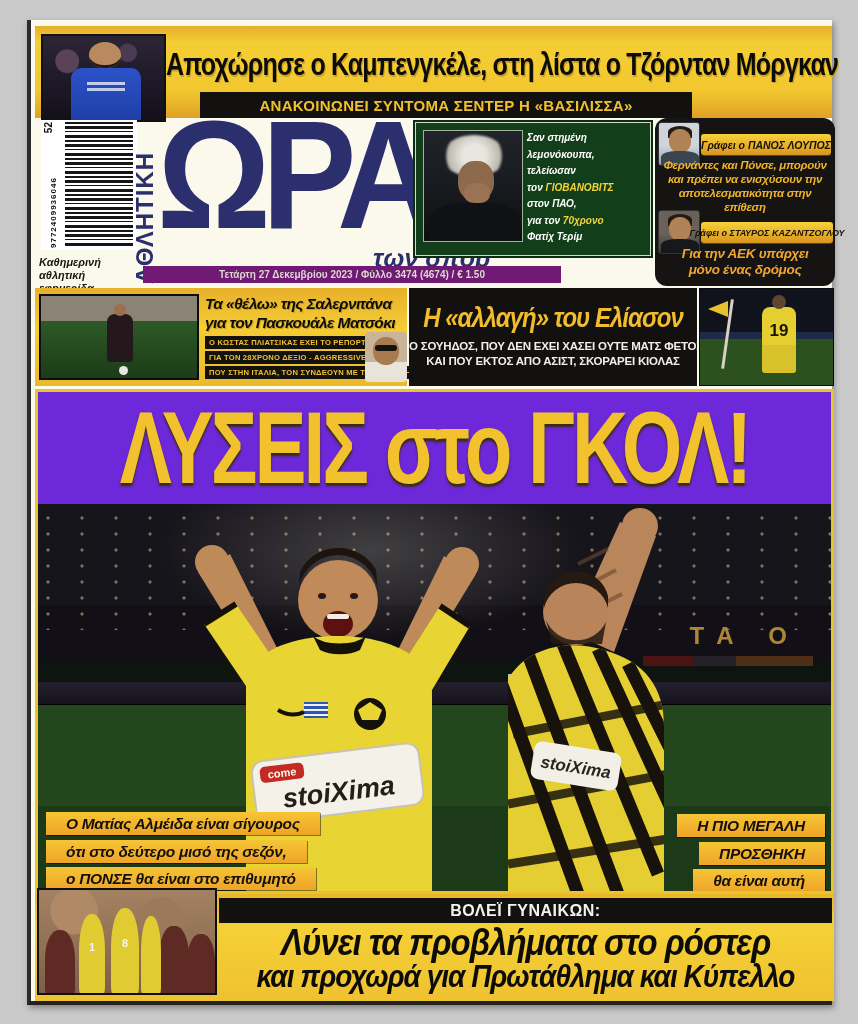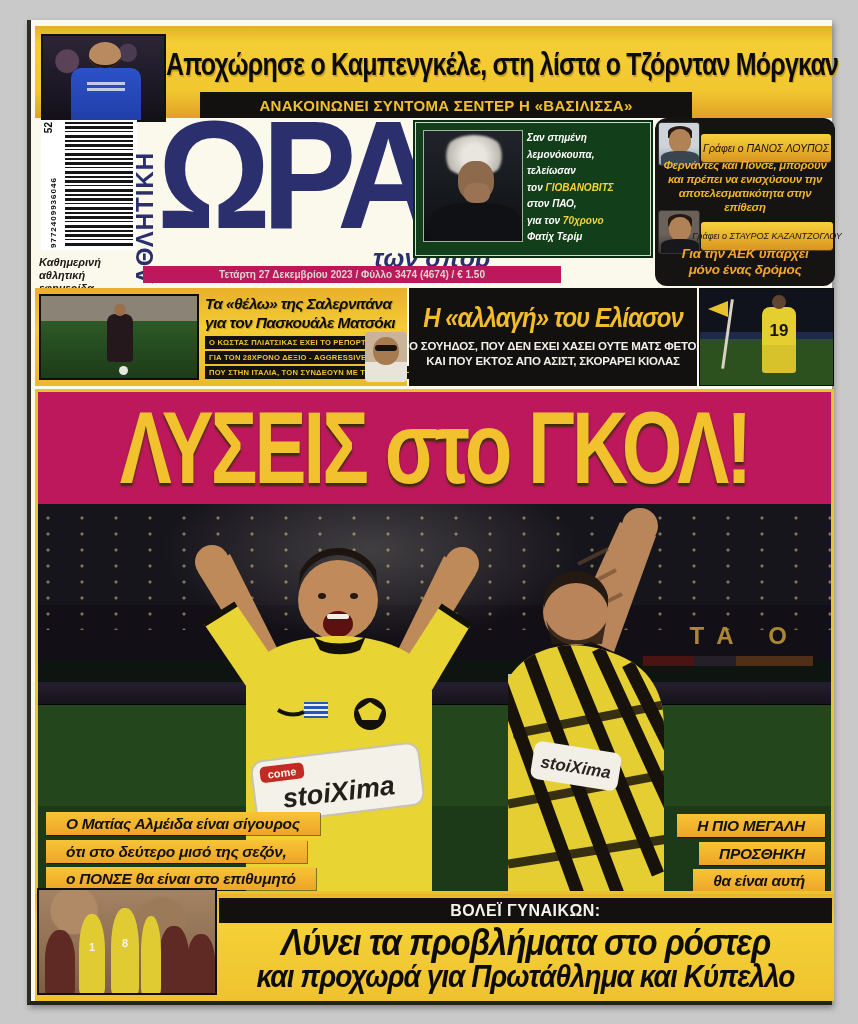--- a/index.html
+++ b/index.html
@@ -37,21 +37,21 @@
   .barcode .code52 { position:absolute; left:2px; top:2px; writing-mode:vertical-rl; transform:rotate(180deg);
     font-size:10px; font-weight:700; color:#111; }
   .barcode .digits { position:absolute; left:8px; top:28px; height:100px; writing-mode:vertical-rl; transform:rotate(180deg);
     font-size:8px; font-weight:700; color:#111; letter-spacing:1px; }
   .tagline { left:8px; top:236px; width:110px; font-size:11px; line-height:13px; font-weight:900; color:#181611; font-style:italic; }
   .brand-vert { left:100px; top:98px; height:166px; writing-mode:vertical-rl; transform:rotate(180deg);
     font-size:24px; font-weight:900; color:#2b2f6e; letter-spacing:1px; }
   .brand-main { left:126px; top:80px; font-size:142px; line-height:150px; font-weight:900; color:#2b2f6e;
     letter-spacing:-9px; transform:scaleY(1.08); }
   .brand-sub { left:342px; top:224px; font-size:25px; font-weight:900; font-style:italic; color:#2b2f6e; }
-  .datebar { left:112px; top:246px; width:418px; height:17px; background:#be185d; display:flex; align-items:center; justify-content:center;
+  .datebar { left:112px; top:246px; width:418px; height:17px; background:#701a75; display:flex; align-items:center; justify-content:center;
     color:#dcd8cf; font-size:10px; font-weight:700; white-space:nowrap; }
   
   .pao-box { left:382px; top:100px; width:240px; height:138px; background:#123f19; border:2px solid #0c2d11;
     box-shadow:0 0 0 1px #cfdcc6 inset; padding:6px; }
   .pao-photo { position:absolute; left:8px; top:8px; width:100px; height:112px;
     background:linear-gradient(180deg,#20242a 0%,#14161a 70%,#0c0d10); border:1px solid #9fb49a; overflow:hidden; }
   .pao-hair { position:absolute; left:18px; top:4px; width:64px; height:42px; border-radius:50%;
     background:radial-gradient(circle,#e9e6df 30%,#b9b6ae 70%,transparent 75%); filter:blur(1px); }
   .pao-face { position:absolute; left:34px; top:30px; width:36px; height:40px; border-radius:45%;
     background:#8d6a4c; }
@@ -62,22 +62,22 @@
   .pao-text .hl { color:#f3d23a; }
   
   .col-box { left:624px; top:98px; width:180px; height:168px; background:#151413; border-radius:12px; }
   .col-photo { position:absolute; width:42px; height:44px; border-radius:3px; overflow:hidden; border:1px solid #333;
     background:linear-gradient(180deg,#cfd4da 55%,#8fa3b5); }
   .col-photo .head { position:absolute; left:10px; top:6px; width:22px; height:24px; border-radius:48%; background:#b08255; }
   .col-photo .hair { position:absolute; left:9px; top:3px; width:24px; height:12px; border-radius:50% 50% 0 0; background:#241a13; }
   .col-photo .body { position:absolute; left:2px; top:28px; width:38px; height:16px; border-radius:40% 40% 0 0; background:#3a4550; }
   .col-photo.p2 { background:linear-gradient(180deg,#6a625a 55%,#3a352f); }
   .col-photo.p2 .body { background:#17181c; }
-  .byline { position:absolute; height:28px; display:flex; align-items:center; justify-content:center;
-    background:linear-gradient(180deg,#f6d23a,#d9951f); color:#181207; font-size:10.5px; font-weight:400; font-style:italic;
+  .byline { position:absolute; height:21px; display:flex; align-items:center; justify-content:center;
+    background:linear-gradient(180deg,#f6d23a,#d9951f); color:#181207; font-size:10.5px; font-weight:700; font-style:italic;
     border-radius:3px; white-space:nowrap; padding:0 5px; box-shadow:0 1px 0 #5a4208; }
   .col-lines { position:absolute; width:176px; left:2px; text-align:center; font-weight:900; font-style:italic;
     color:#f0b42a; font-size:11.5px; line-height:14px; letter-spacing:-.3px; }
   .col-lines.big { font-size:13.5px; line-height:16px; color:#f2a62e; }
   
   .sal-unit { left:4px; top:268px; width:372px; height:98px;
     background:linear-gradient(180deg,#e8b02b,#f4cc33 40%,#eaba2d); }
   .sal-photo { position:absolute; left:4px; top:6px; width:160px; height:86px; border:2px solid #0d0d0d; overflow:hidden;
     background:linear-gradient(180deg,#8a8376 0 30%,#2e5a27 30%,#23481e 70%,#1d3c19); }
   .sal-player { position:absolute; left:66px; top:18px; width:26px; height:48px; border-radius:8px 8px 4px 4px;
@@ -100,21 +100,21 @@
   .eli-photo { left:668px; top:268px; width:135px; height:98px; overflow:hidden; border:1px solid #0c0c0c;
     background:linear-gradient(180deg,#11131c 0 45%,#1e2a4a 45% 52%,#2c511f 52% 100%); }
   .eli-flagpole { position:absolute; left:26px; top:10px; width:3px; height:70px; background:#d8d2c4; transform:rotate(8deg); }
   .eli-flag { position:absolute; left:8px; top:12px; width:20px; height:16px; background:#e8c22c; clip-path:polygon(100% 0,0 50%,100% 100%); }
   .eli-playerback { position:absolute; left:62px; top:18px; width:34px; height:66px; border-radius:8px 8px 3px 3px;
     background:linear-gradient(180deg,#e5cf30 0 58%,#d8c22c 58%); }
   .eli-playerback:before { content:""; position:absolute; left:10px; top:-12px; width:14px; height:14px; border-radius:50%; background:#5f4430; }
   .eli-num { position:absolute; left:0; top:14px; width:34px; text-align:center; font-size:17px; font-weight:900; color:#181205; }
   
   .feature { left:4px; top:369px; width:799px; height:505px; background:#0b0b10; border:3px solid #e9c42c; overflow:hidden; }
-  .feat-band { position:absolute; left:0; top:0; width:100%; height:112px; background:#be185d; display:flex; align-items:center; justify-content:center; }
+  .feat-band { position:absolute; left:0; top:0; width:100%; height:112px; background:#6d28d9; display:flex; align-items:center; justify-content:center; }
   .feat-headline { font-size:78px; font-weight:900; color:#f2c12e; letter-spacing:-3px; transform:scaleY(1.3); white-space:nowrap;
     text-shadow:0 2px 2px #3a2d05; }
   .feat-photo { position:absolute; left:0; top:112px; width:793px; height:387px;
     background:
       radial-gradient(ellipse 300px 130px at 42% 12%, rgba(255,255,235,.18), transparent 70%),
       linear-gradient(180deg,#17151c 0 26%,#121016 26% 40%,#0e1410 40% 52%,#24461d 52% 78%,#1d3a18 78% 100%); }
   .stand-lights { position:absolute; left:0; top:6px; width:100%; height:120px;
     background-image:radial-gradient(circle 2px at 10px 8px, #e9cd86 0 1.2px, transparent 2px);
     background-size:34px 16px; opacity:.5; }
   .adboard { position:absolute; left:0; top:46%; width:100%; height:22px; background:linear-gradient(180deg,#241f2c,#17131d);

